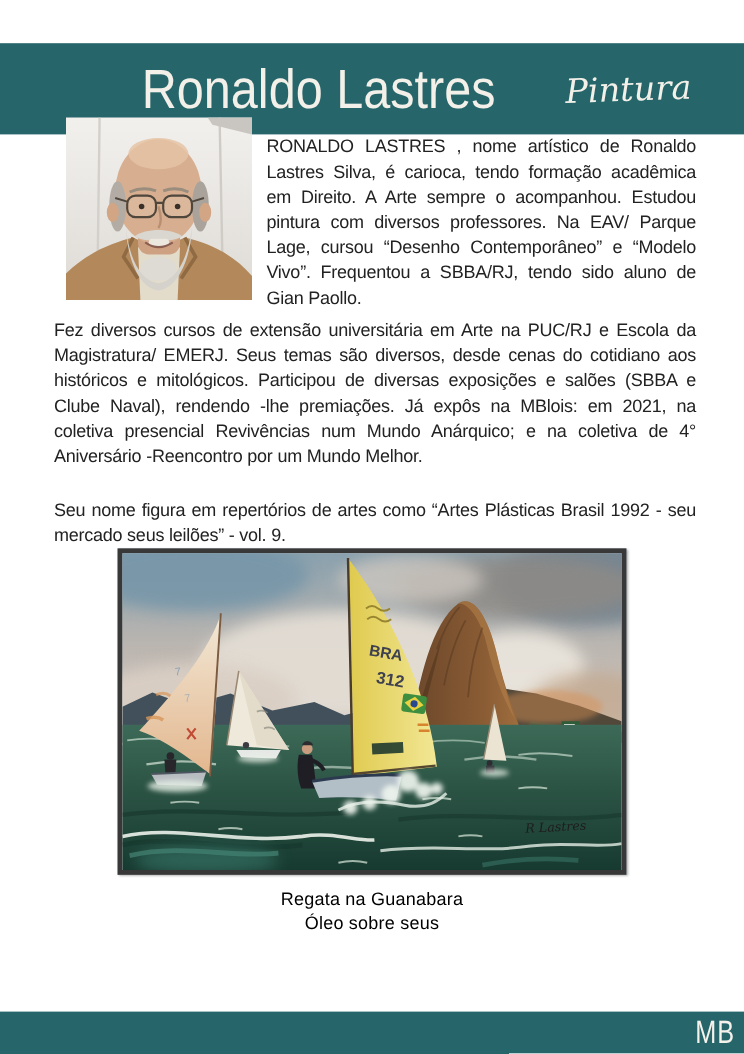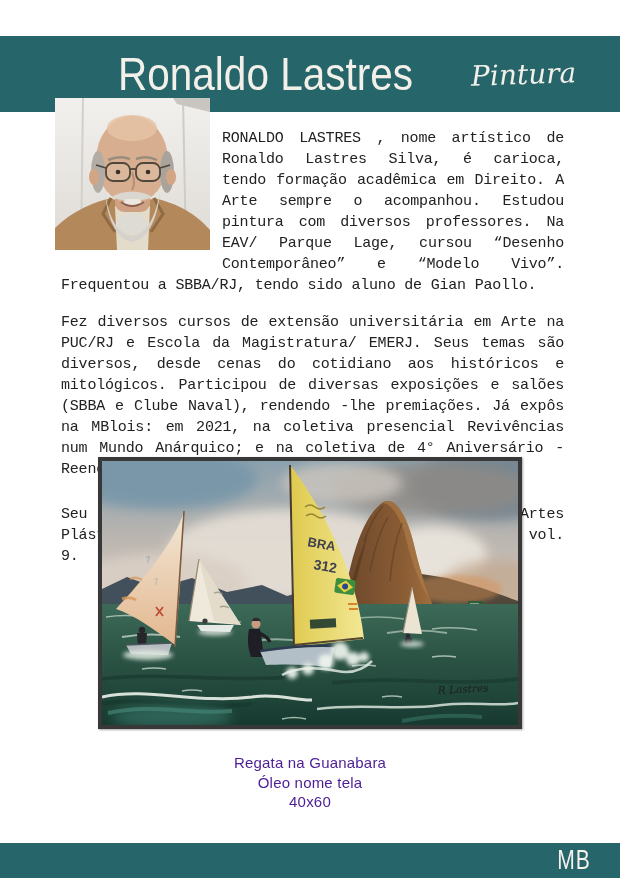--- a/index.html
+++ b/index.html
@@ -28,46 +28,46 @@
   
   .bio{
     position:absolute;top:96px;left:45px;width:535px;
     color:#222;font-size:15px;line-height:21px;letter-spacing:-0.2px;
     text-align:justify;
   }
   .portrait{
     float:left;width:155px;height:152px;margin:2px 12px 8px 10px;
     background:#e9e7e4;
   }
-  .bio p{margin:16px;font-family:Liberation Mono, monospace;}
+  .bio p{margin:0;}
   .bio .p1{padding-top:16px;}
   .bio .p2{margin-top:6px;}
   .bio .p3{margin-top:24px;}
   
   .artwork-wrap{
     position:absolute;top:457px;left:0;width:620px;
     display:flex;flex-direction:column;align-items:center;
   }
   .painting-frame{
     width:416px;height:264px;
     border:4px solid #383838;
     box-shadow:inset 0 0 0 1px #c9c9c9, 1px 1px 2px rgba(0,0,0,.35);
     background:#9eb0b8;
   }
   .painting-frame svg{display:block;}
   .caption{
-    margin-top:24px;text-align:center;color:#4c1d95;
+    margin-top:11px;text-align:center;color:#000000;
     font-size:15px;line-height:19.5px;letter-spacing:0.2px;
   }
   
   .footer-band{
     position:absolute;bottom:0;left:0;width:620px;height:35px;
     background:#26666b;
     display:flex;align-items:center;justify-content:flex-end;
-    padding-right:30px;box-sizing:border-box;
+    padding-right:8px;box-sizing:border-box;
   }
   .mb-logo{
     color:#f5f2ec;font-size:27px;font-weight:400;letter-spacing:1px;
     display:inline-block;transform:scaleX(0.78);transform-origin:right center;
     line-height:1;
   }
   .svgtext{font-family:"Liberation Sans",sans-serif;}
   .sig{font-family:"DejaVu Serif",serif;font-style:italic;}
 </style>
 </head>
@@ -281,20 +281,19 @@
         </g>
         <path d="M180,214 C195,206 215,206 235,210 C250,213 262,208 270,200" stroke="#e9f1ea" stroke-width="2.5" fill="none" opacity="0.8"></path>
       </g>
 
       <text x="336" y="233" font-size="10.5" fill="#1d1d1d" class="sig" transform="rotate(-3 336 233)">R Lastres</text>
     </svg>
   </div>
 
   <div class="caption">
     <div>Regata na Guanabara</div>
-    <div>Óleo nome tela</div>
-    <div>40x60</div>
+    <div>Óleo sobre seus</div>
   </div>
 </div>
 
 <div class="footer-band">
   <span class="mb-logo">MB</span>
 </div>
 
 </body></html>

